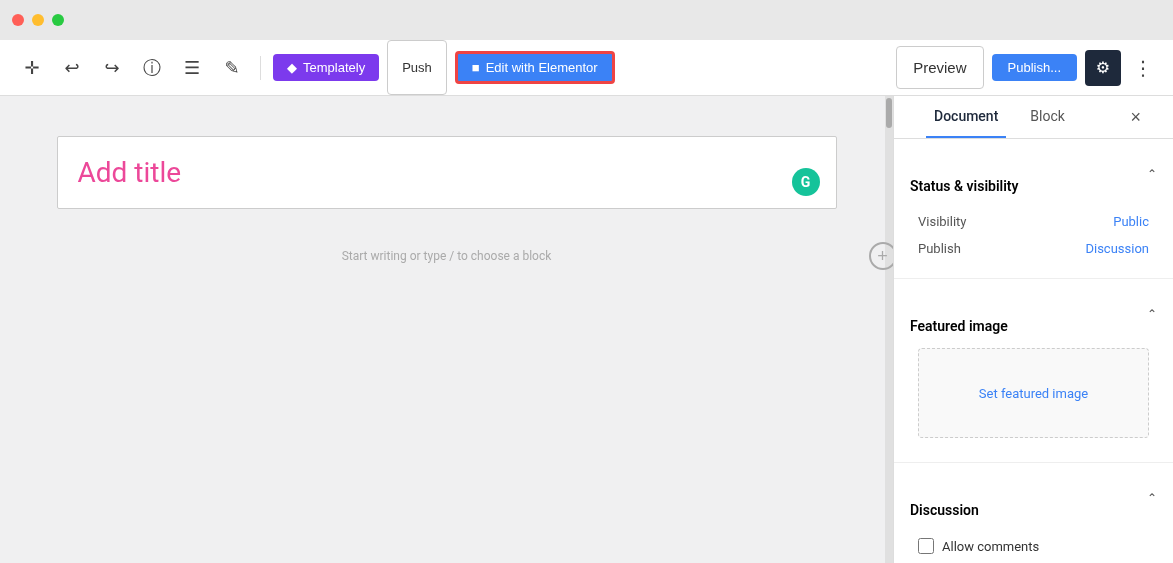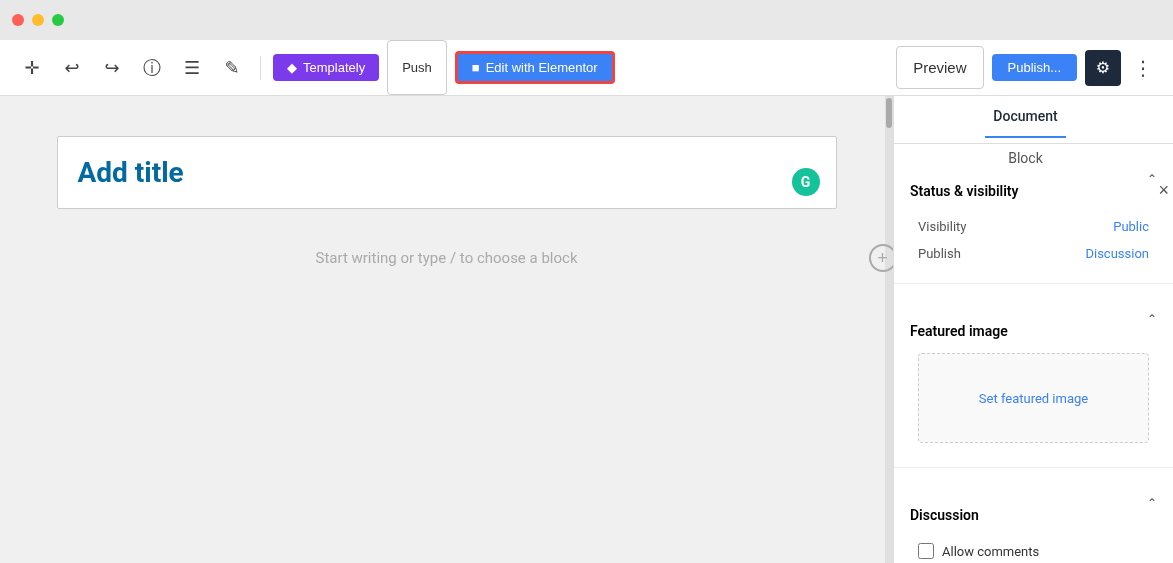--- a/index.html
+++ b/index.html
@@ -146,23 +146,23 @@
     .title-area {
       background: #fff;
       border: 1px solid #ccc;
       border-radius: 2px;
       padding: 16px 20px;
       min-height: 70px;
       position: relative;
       margin-bottom: 20px;
     }
     .title-placeholder {
-      color: #0369a1;
+      color: #ec4899;
       font-size: 28px;
-      font-weight: 700;
+      font-weight: 400;
       line-height: 1.4;
     }
     .grammarly-icon {
       position: absolute;
       right: 16px;
       bottom: 12px;
       width: 28px; height: 28px;
       background: #15c39a;
       border-radius: 50%;
       display: flex; align-items: center; justify-content: center;
@@ -173,21 +173,21 @@
     .content-area {
       display: flex;
       align-items: center;
       justify-content: center;
       gap: 16px;
       padding: 20px 0;
       position: relative;
     }
     .start-writing {
       color: #aaa;
-      font-size: 15px;
+      font-size: 12px;
     }
     .add-block-btn {
       width: 28px; height: 28px;
       border: 2px solid #aaa;
       border-radius: 50%;
       background: none;
       cursor: pointer;
       display: flex; align-items: center; justify-content: center;
       color: #aaa;
       font-size: 18px;
@@ -201,23 +201,22 @@
       background: #fff;
       border-left: 1px solid #ddd;
       display: flex;
       flex-direction: column;
       overflow-y: auto;
     }
     .panel-tabs {
       display: flex;
       align-items: center;
       border-bottom: 1px solid #ddd;
-      padding: 0 4px;
+      padding: 0 32px;
       height: 48px;
-      flex-direction: column;
     }
     .panel-tab {
       padding: 12px 8px;
       font-size: 14px;
       color: #555;
       cursor: pointer;
       border-bottom: 2px solid transparent;
       margin-right: 16px;
     }
     .panel-tab.active {

